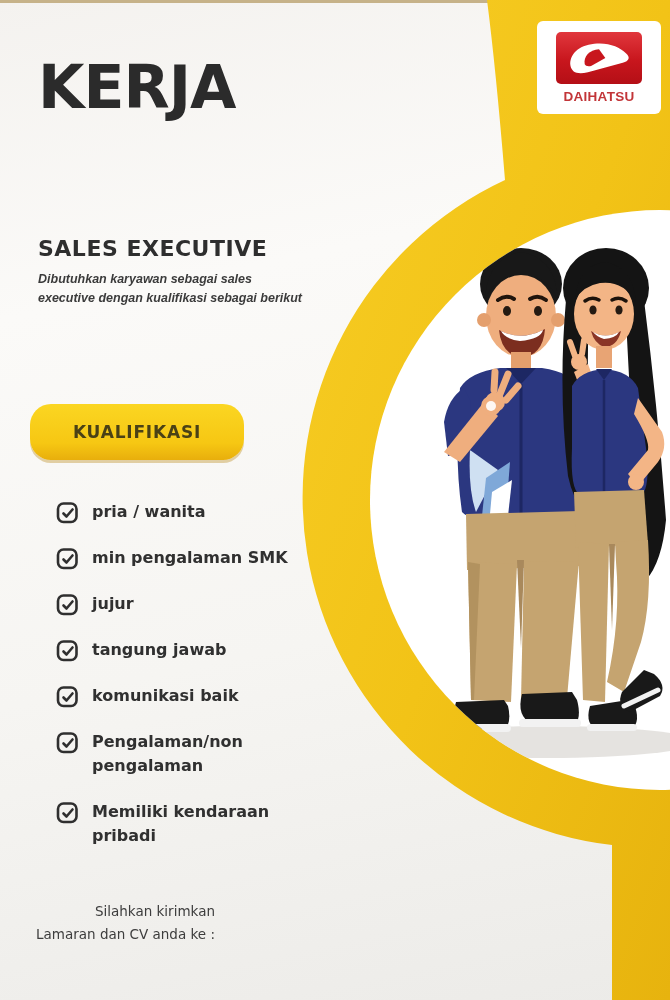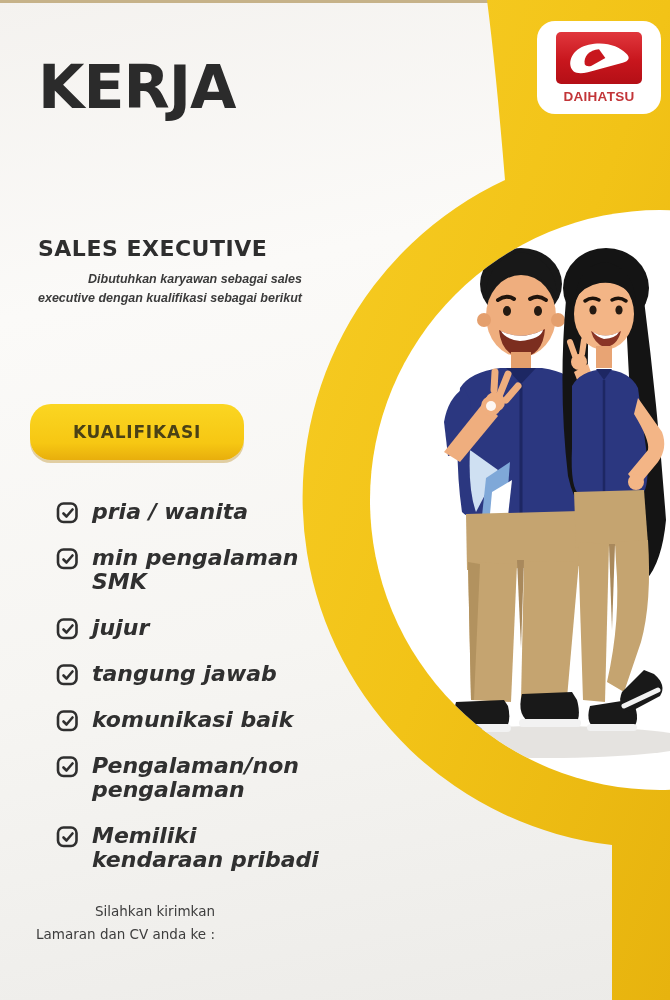--- a/index.html
+++ b/index.html
@@ -11,38 +11,38 @@
     background:linear-gradient(168deg,#f4f2ef 0%,#fbfaf8 28%,#f6f5f2 62%,#ecebe8 100%);
     font-family:"DejaVu Sans","Liberation Sans",sans-serif;
   }
   .top-strip{position:absolute;top:0;left:0;width:100%;height:3px;background:#c6b289;z-index:1;}
   .art{position:absolute;top:0;left:0;z-index:2;}
   
   .title-block{position:absolute;left:38px;top:55px;z-index:4;color:#2b2b2b;}
   .title-line1{font-size:44px;font-weight:bold;line-height:1.05;letter-spacing:1px;}
   .title-line2{font-size:60px;font-weight:bold;line-height:1.0;letter-spacing:-1px;margin-top:2px;}
   .position-title{position:absolute;left:38px;top:236px;z-index:4;font-size:22px;font-weight:bold;letter-spacing:.5px;color:#2e2e2e;}
-  .position-desc{position:absolute;left:38px;top:270px;z-index:4;font-family:"Liberation Sans",sans-serif;font-style:italic;font-weight:bold;font-size:12.5px;line-height:19px;color:#3b3b3b;text-align:right;}
+  .position-desc{position:absolute;left:38px;top:270px;z-index:4;font-family:"Liberation Sans",sans-serif;font-style:italic;font-weight:bold;font-size:12.5px;line-height:19px;color:#3b3b3b;}
   .badge{
     position:absolute;left:30px;top:404px;z-index:4;
     width:214px;height:56px;border-radius:21px;
     background:linear-gradient(180deg,#fbd622 0%,#f6c713 70%,#e8ae0c 100%);
     box-shadow:0 3px 0 rgba(180,130,10,.35);
     display:flex;align-items:center;justify-content:center;
     font-size:17px;font-weight:bold;letter-spacing:.8px;color:#4a4116;
   }
   .checklist{position:absolute;left:56px;top:500px;z-index:4;display:flex;flex-direction:column;gap:22px;}
   .check-row{display:flex;align-items:flex-start;}
   .check-box{flex:0 0 auto;margin-top:1px;}
-  .check-label{margin-left:13px;font-size:22px;font-weight:bold;line-height:24px;color:#303030;max-width:230px;font-style:italic;}
+  .check-label{margin-left:13px;font-size:16px;font-weight:bold;line-height:24px;color:#303030;max-width:230px;}
   .footer-note{position:absolute;left:36px;top:900px;z-index:4;font-size:13.5px;font-weight:normal;line-height:23px;color:#3d3d3d;text-align:right;}
   
   .logo-card{
     position:absolute;left:537px;top:21px;z-index:5;
-    width:124px;height:93px;background:#ffffff;border-radius:18px;
+    width:124px;height:93px;background:#ffffff;border-radius:6px;
     display:flex;flex-direction:column;align-items:center;justify-content:center;
   }
   .logo-redbox{
     width:86px;height:52px;border-radius:5px;
     background:linear-gradient(180deg,#e1373d 0%,#c8161d 55%,#b40f16 100%);
     display:flex;align-items:center;justify-content:center;
   }
   .logo-brand{margin-top:5px;font-family:"Liberation Sans",sans-serif;font-size:13.5px;font-weight:bold;letter-spacing:.3px;color:#c23538;}
 </style>
 </head>

